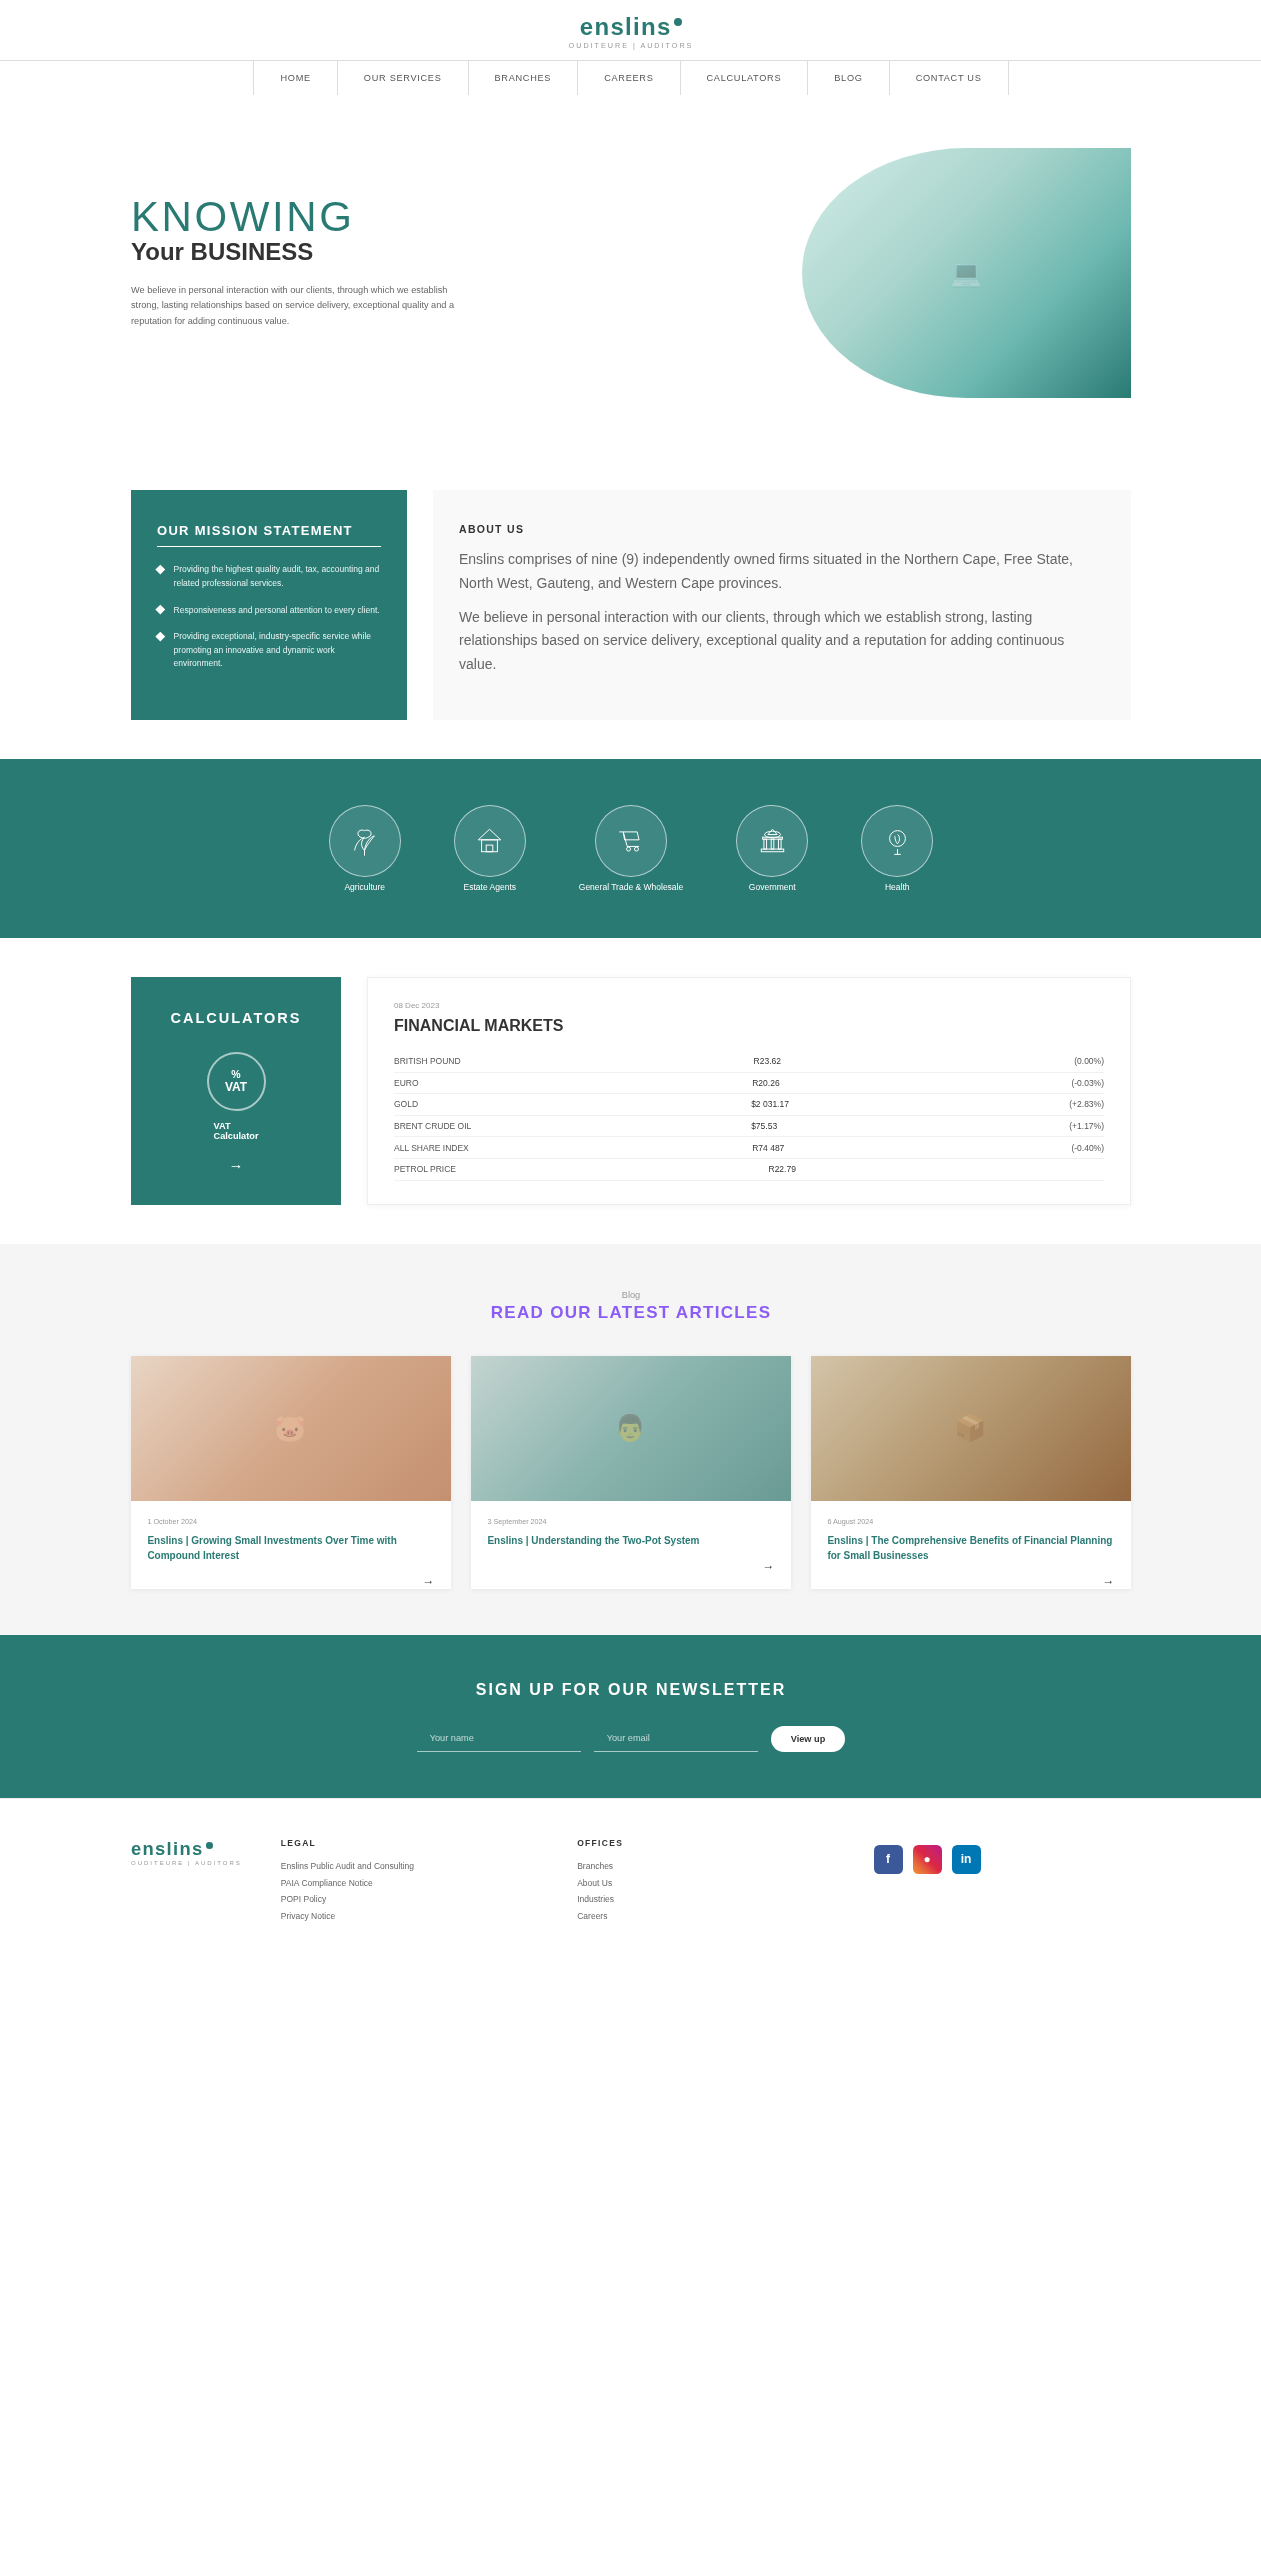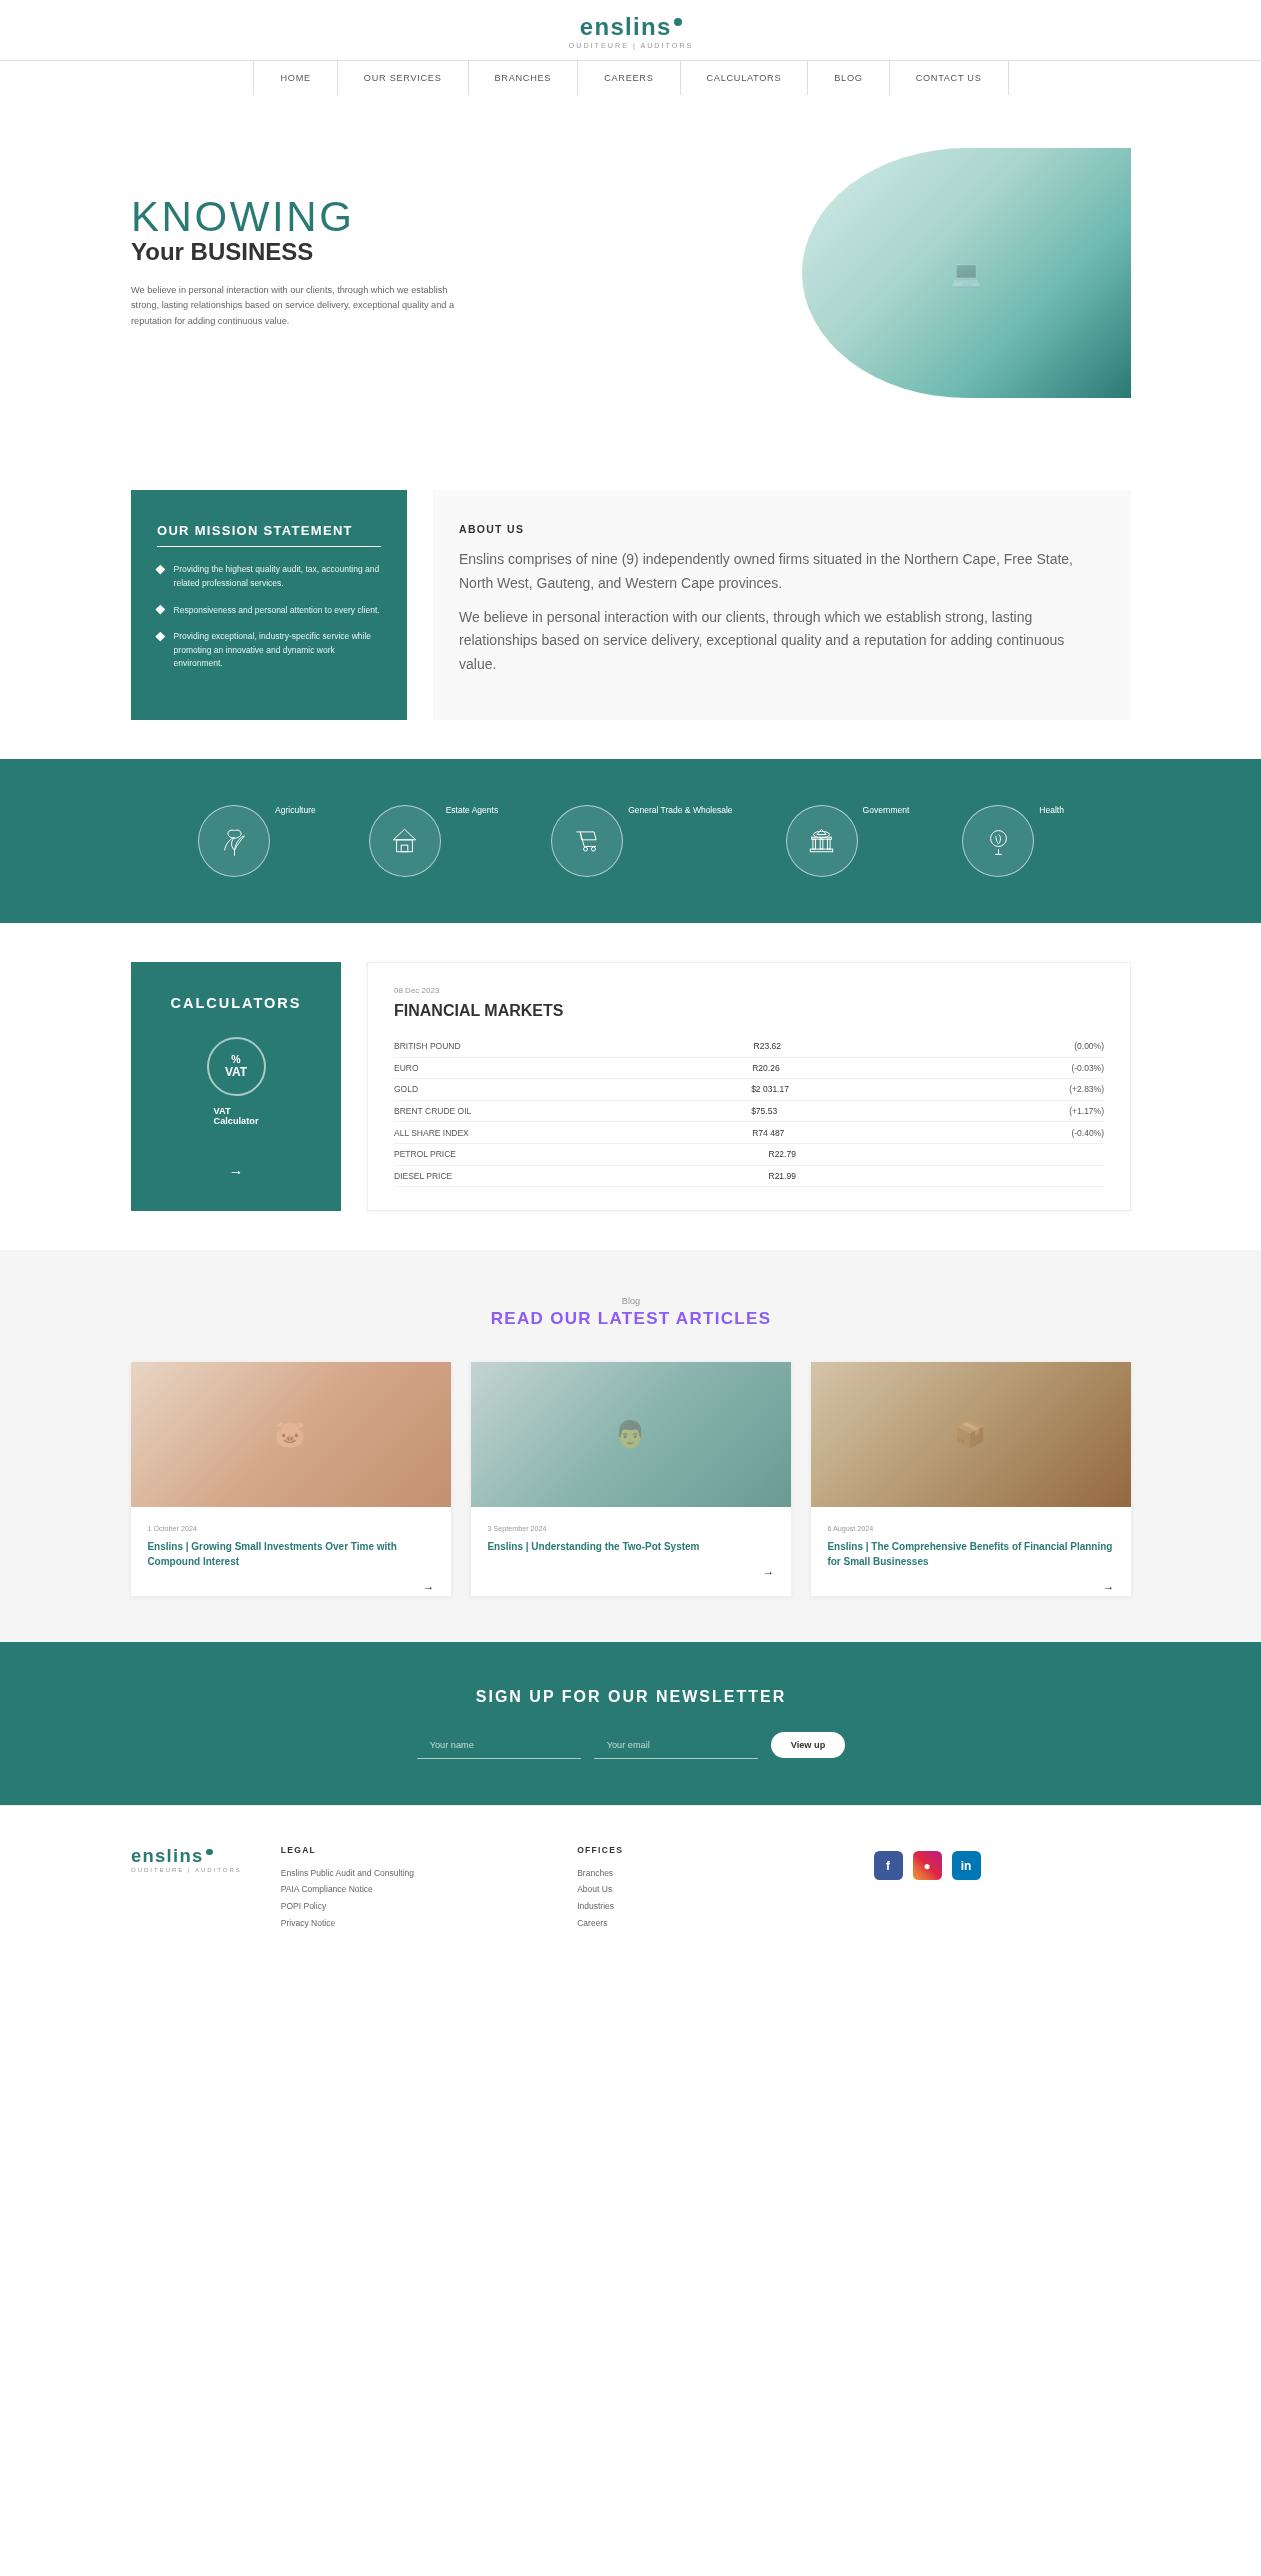--- a/index.html
+++ b/index.html
@@ -36,21 +36,21 @@
     .diamond { width: 6.6px; height: 6.6px; background: #fff; transform: rotate(45deg); flex-shrink: 0; margin-top: 2.6px; }
     .mission-item p { font-size: 8.5px; line-height: 1.6; color: #e8f4f3; }
     .about-box { flex: 1; background: #f9f9f9; padding: 33px 26px; }
     .about-box h3 { font-size: 10.5px; font-weight: bold; letter-spacing: 1.3px; margin-bottom: 13px; color: #333; }
     .about-box p { font-size: 14px; color: #666; line-height: 1.7; margin-bottom: 10px; }
 
     
     .industries-section { background: #2a7a74; padding: 46px 66px; text-align: center; }
     .industries-section h2 { color: #fff; font-size: 18.4px; font-weight: bold; letter-spacing: 2px; margin-bottom: 33px; }
     .industries-grid { display: flex; justify-content: center; gap: 53px; }
-    .industry-item { display: flex; flex-direction: row; gap: 5px; }
+    .industry-item { display: flex; flex-direction: column; align-items: center; gap: 5px; }
     .industry-circle { width: 72px; height: 72px; border-radius: 50%; border: 1.3px solid rgba(255,255,255,0.6); background: rgba(255,255,255,0.1); display: flex; align-items: center; justify-content: center; }
     .industry-circle svg { stroke: #fff; fill: none; }
     .industry-label { color: #fff; font-size: 8.5px; }
 
     
     .calc-section { padding: 39px 131px; display: flex; gap: 26px; align-items: stretch; }
     .calc-box { background: #2a7a74; padding: 33px 26px; width: 210px; display: flex; flex-direction: column; align-items: center; }
     .calc-box h3 { color: #fff; font-size: 14.5px; font-weight: bold; letter-spacing: 2px; margin-bottom: 26px; }
     .vat-circle { width: 59px; height: 59px; border-radius: 50%; border: 2px solid rgba(255,255,255,0.6); display: flex; flex-direction: column; align-items: center; justify-content: center; color: #fff; margin-bottom: 10px; }
     .vat-percent { font-size: 10.5px; font-weight: bold; }
@@ -272,25 +272,20 @@
       <div class="market-row">
         <span class="market-name">ALL SHARE INDEX</span>
         <span class="market-value">R74 487</span>
         <span class="market-change">(-0.40%)</span>
       </div>
       <div class="market-row">
         <span class="market-name">PETROL PRICE</span>
         <span class="market-value">R22.79</span>
         <span class="market-change"></span>
       </div>
-      <div class="market-row">
-        <span class="market-name">DIESEL PRICE</span>
-        <span class="market-value">R21.99</span>
-        <span class="market-change"></span>
-      </div>
     </div>
   </div>
 </section>
 
 <section class="blog-section">
   <div class="blog-label">Blog</div>
   <h2>READ OUR LATEST ARTICLES</h2>
   <div class="blog-grid">
 
     <div class="blog-card">

